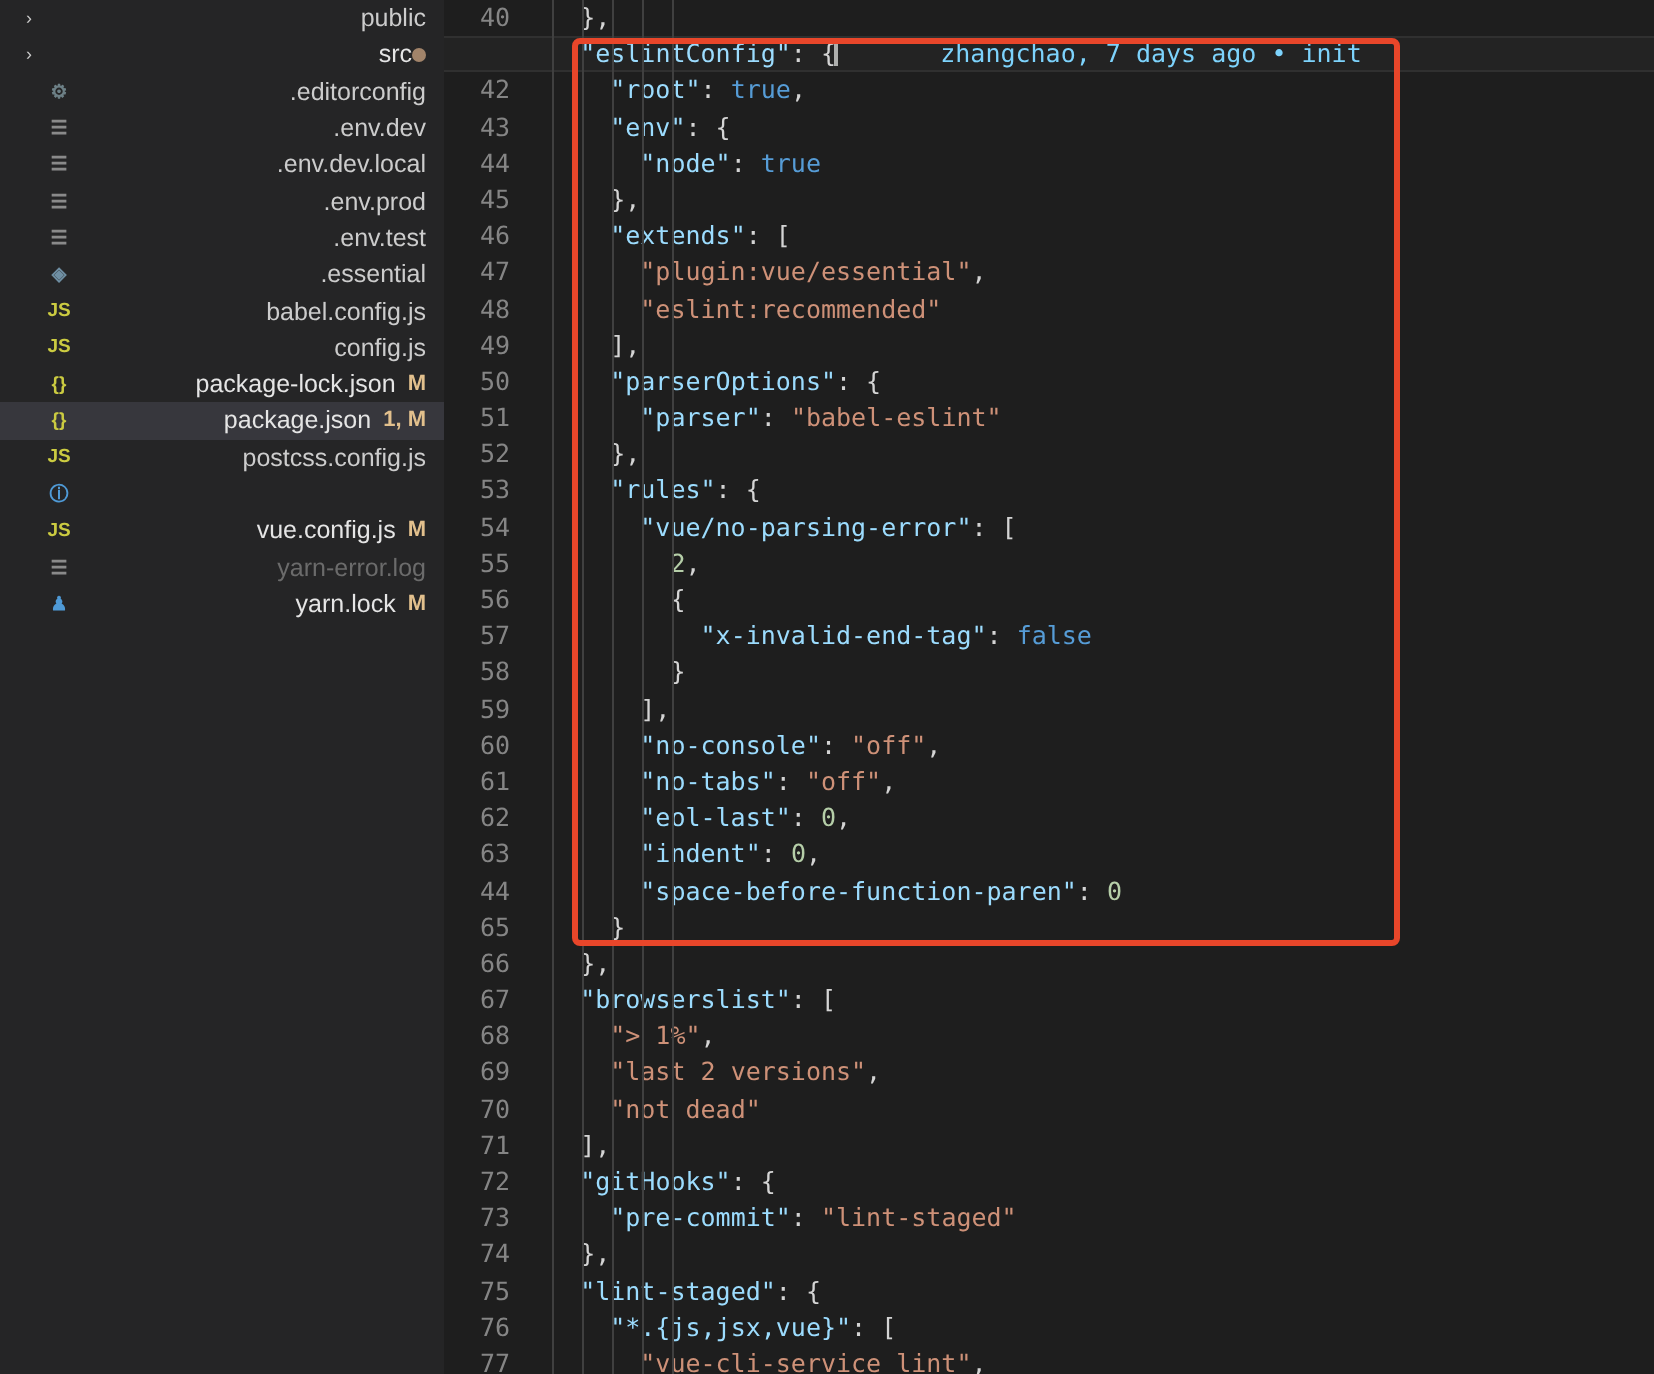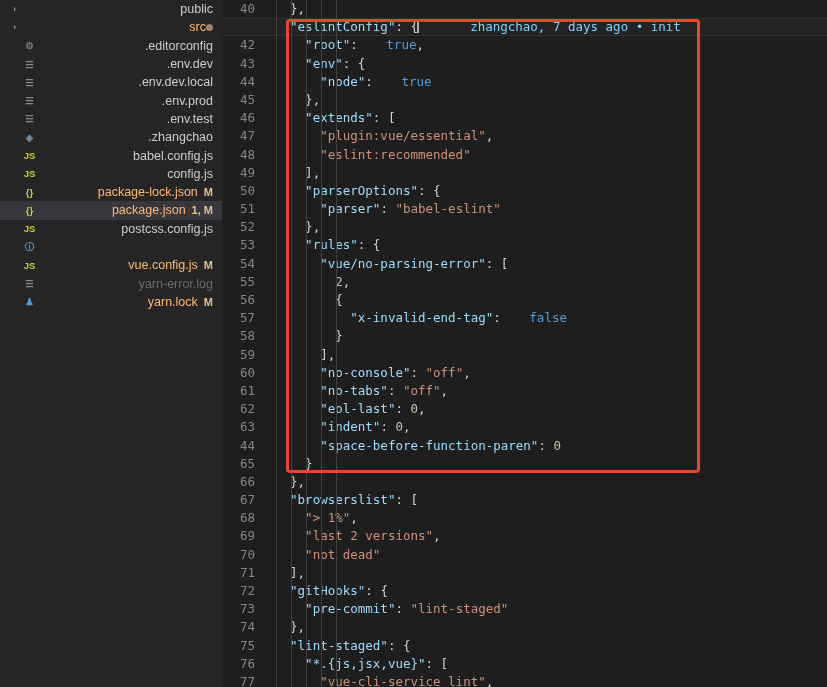--- a/index.html
+++ b/index.html
@@ -46,21 +46,21 @@
   .file-row .nm { flex:1 1 auto; overflow:hidden; text-overflow:clip;text-align:right; }
   .file-row .badge {
     font-size:11px; font-weight:bold; color:#e2c08d;
     margin-left:auto; padding-left:6px;
   }
   .file-row .dot {
     width:7px; height:7px; border-radius:50%;
     background:#a2846a; margin-left:auto;
   }
   .dim { color:#6b6b6b; }
-  .name-mod { color:#fdba74; }
+  .name-mod { color:#e5e5e5; }
 
   
   .i-js   { color:#cbcb41; }
   .i-json { color:#cbcb41; }
   .i-gear { color:#6d8086; }
   .i-env  { color:#8a8a8a; }
   .i-git  { color:#6f8fa3; }
   .i-md   { color:#4f9ad6; }
   .i-yarn { color:#4f9ad6; }
 
@@ -98,21 +98,21 @@
     position:absolute; left:0; right:0;
     height:18.2px;
     background:#232323;
     border-top:1px solid #303030;
     border-bottom:1px solid #303030;
     pointer-events:none;
   }
   
   .k   { color:#9cdcfe; }   
   .s   { color:#ce9178; }   
-  .b   { color:#569cd6;margin-left:21px; }   
+  .b   { color:#569cd6; }   
   .n   { color:#b5cea8; }   
   .p   { color:#d4d4d4; }   
   .blame {
     color:#7dd3fc;
     font-style:normal;
   }
   .cursor {
     display:inline-block;
     width:1.5px; height:14px;
     background:#aeafad;
@@ -170,21 +170,21 @@
       <div class="file-row" style="padding-left: 21px;">
         <span class="ico i-env">☰</span>
         <span class="nm">.env.prod</span>
       </div>
       <div class="file-row" style="padding-left: 21px;">
         <span class="ico i-env">☰</span>
         <span class="nm">.env.test</span>
       </div>
       <div class="file-row" style="padding-left: 21px;">
         <span class="ico i-git">◈</span>
-        <span class="nm">.zhangchao</span>
+        <span class="nm">.essential</span>
       </div>
       <div class="file-row" style="padding-left: 21px;">
         <span class="ico i-js">JS</span>
         <span class="nm">babel.config.js</span>
       </div>
       <div class="file-row" style="padding-left: 21px;">
         <span class="ico i-js">JS</span>
         <span class="nm">config.js</span>
       </div>
       <div class="file-row" style="padding-left: 21px;">

